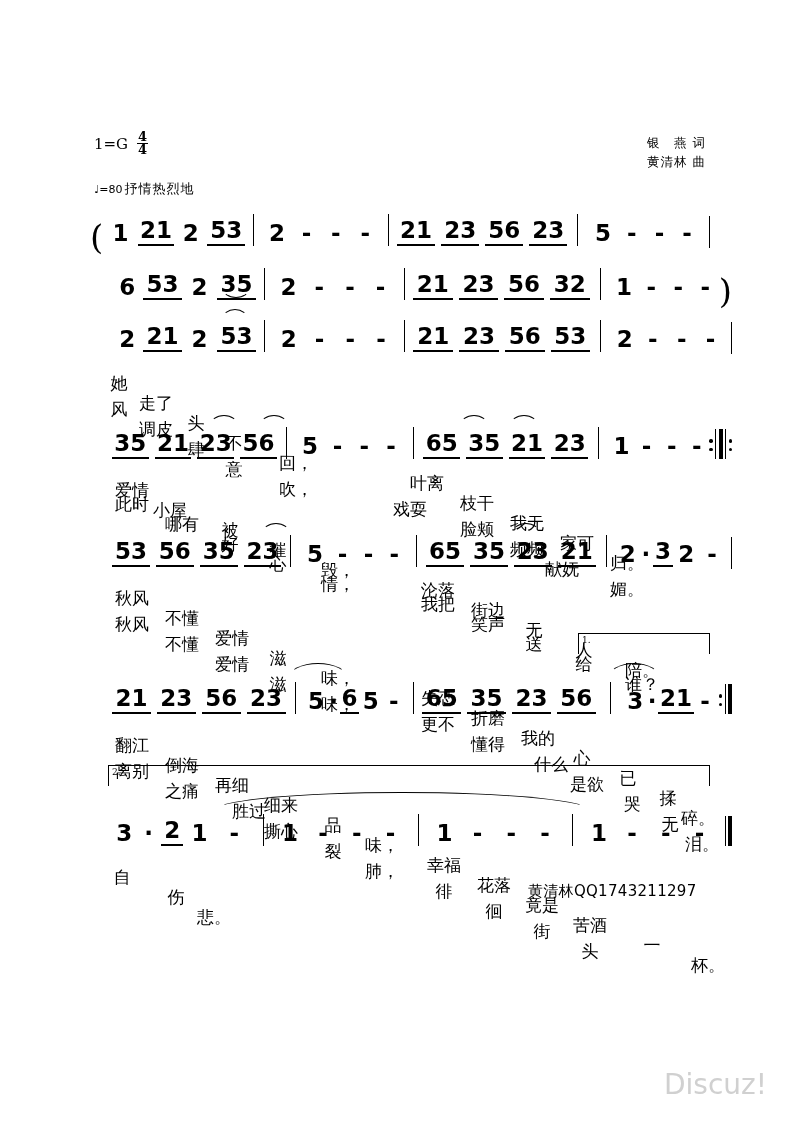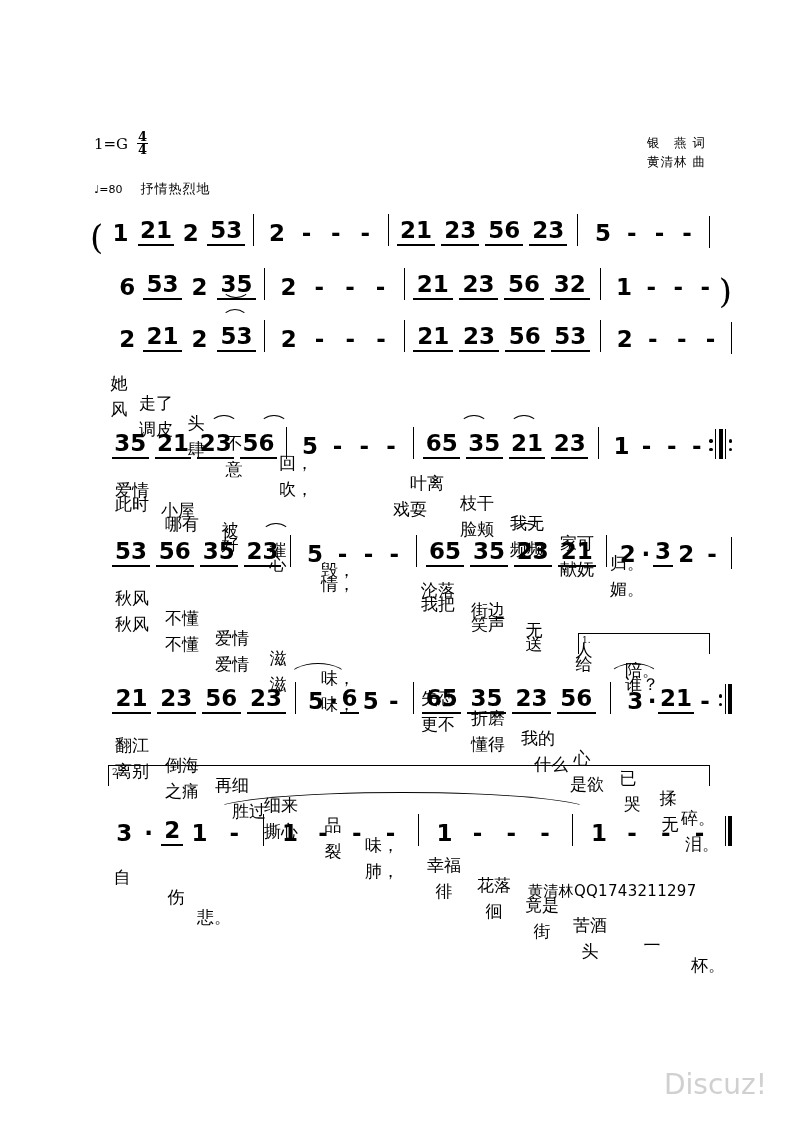--- a/index.html
+++ b/index.html
@@ -68,21 +68,21 @@
   }
   .credits div { white-space: pre; }
 
   .tempo {
     position: absolute;
     top: 180px;
     left: 94px;
     font-size: 12px;
     display: flex;
     align-items: baseline;
-    gap: 18px;
+    gap: 2px;
   }
   .tempo .bpm { font-size: 11px; font-family: "DejaVu Sans", "Liberation Sans", sans-serif; }
   .tempo .expr { font-size: 13px; letter-spacing: 1px; }
 
   
   .row {
     position: absolute;
     left: 0;
     width: 792px;
     height: 0;
@@ -352,21 +352,21 @@
     </div>
     <div class="lyrics" style="top:60px">
       <span class="lyr" style="left:29px">风</span>
       <span class="lyr" style="left:66px">调皮</span>
       <span class="lyr" style="left:106px">肆</span>
       <span class="lyr" style="left:144px">意</span>
       <span class="lyr" style="left:206px">吹，</span>
       <span class="lyr" style="left:320px">戏耍</span>
       <span class="lyr" style="left:387px">脸颊</span>
       <span class="lyr" style="left:437px">频频</span>
-      <span class="lyr" style="left:487px">献妩</span>
+      <span class="lyr" style="left:472px">献妩</span>
       <span class="lyr" style="left:537px">媚。</span>
     </div>
   </div>
 
   <div class="row" style="top:425px">
     <div class="notes" style="left:112px">
       <span class="note beam" style="width:44px">35</span>
       <span class="note beam" style="width:44px;margin-left:6px">21</span>
       <span class="note beam" style="width:44px;margin-left:6px">23</span>
       <span class="note beam" style="width:44px;margin-left:6px">56</span>
@@ -399,21 +399,21 @@
           </span>
       </span>
     </div>
     <div class="slur" style="left:210px; top:-10px; width:26px;"></div>
     <div class="slur" style="left:260px; top:-10px; width:26px;"></div>
     <div class="slur" style="left:460px; top:-10px; width:26px;"></div>
     <div class="slur" style="left:510px; top:-10px; width:26px;"></div>
 
     <div class="lyrics" style="top:34px">
       <span class="lyr" style="left:42px">爱情</span>
-      <span class="lyr" style="left:88px">小屋</span>
+      <span class="lyr" style="left:80px">小屋</span>
       <span class="lyr" style="left:140px">被</span>
       <span class="lyr" style="left:188px">摧</span>
       <span class="lyr" style="left:248px">毁，</span>
       <span class="lyr" style="left:348px">沦落</span>
       <span class="lyr" style="left:398px">街边</span>
       <span class="lyr" style="left:444px">无</span>
       <span class="lyr" style="left:494px">人</span>
       <span class="lyr" style="left:552px">陪。</span>
     </div>
     <div class="lyrics" style="top:48px">

